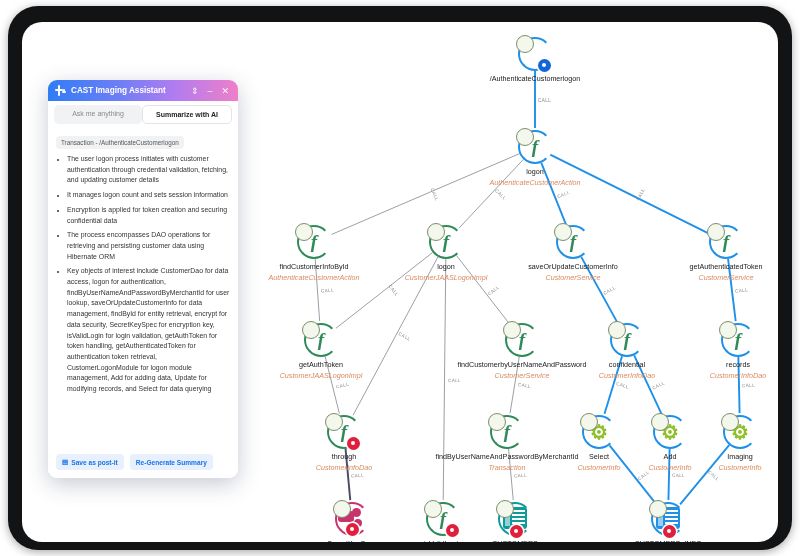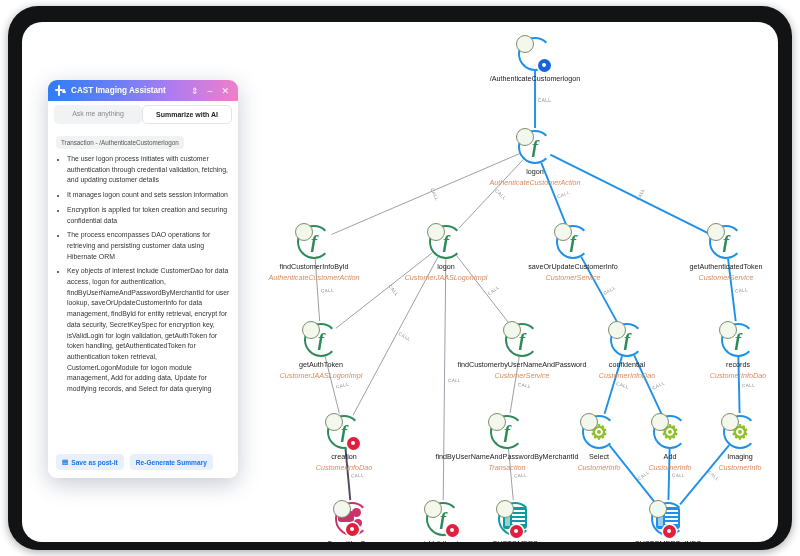--- a/index.html
+++ b/index.html
@@ -182,21 +182,21 @@
             <div class="glyph g-green" style="color:#2e8b57">f</div>
             <div class="docring"></div>
             <div class="label">records</div>
             <div class="sub">CustomerInfoDao</div>
           </div>
           <div class="node" style="left: 322px; top: 410px;">
             <div class="ring green open"></div>
             <div class="glyph g-green" style="color:#2e8b57">f</div>
             <div class="docring"></div>
             <div class="pin"></div>
-            <div class="label">creation</div>
+            <div class="label">through</div>
             <div class="sub">CustomerInfoDao</div>
           </div>
           <div class="node" style="left: 485px; top: 410px;">
             <div class="ring green open"></div>
             <div class="glyph g-green" style="color:#2e8b57">f</div>
             <div class="docring"></div>
             <div class="label">findByUserNameAndPasswordByMerchantId</div>
             <div class="sub">Transaction</div>
           </div>
           <div class="node" style="left: 577px; top: 410px;">

